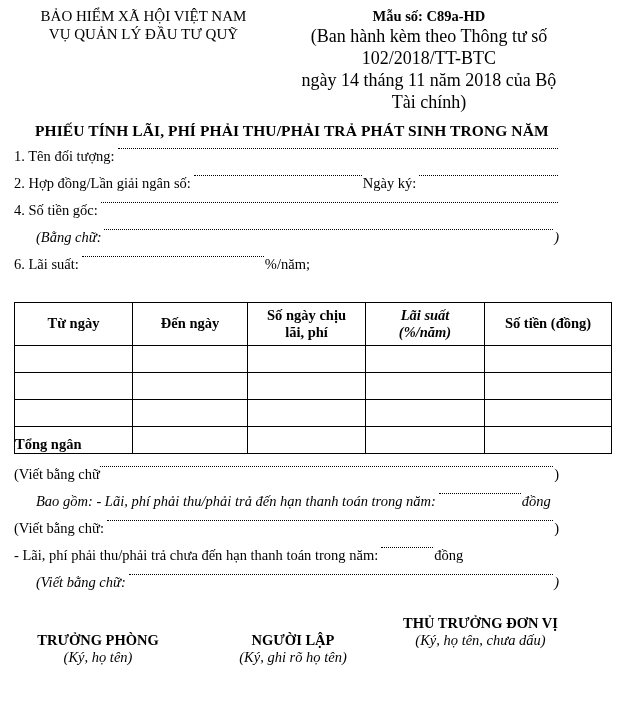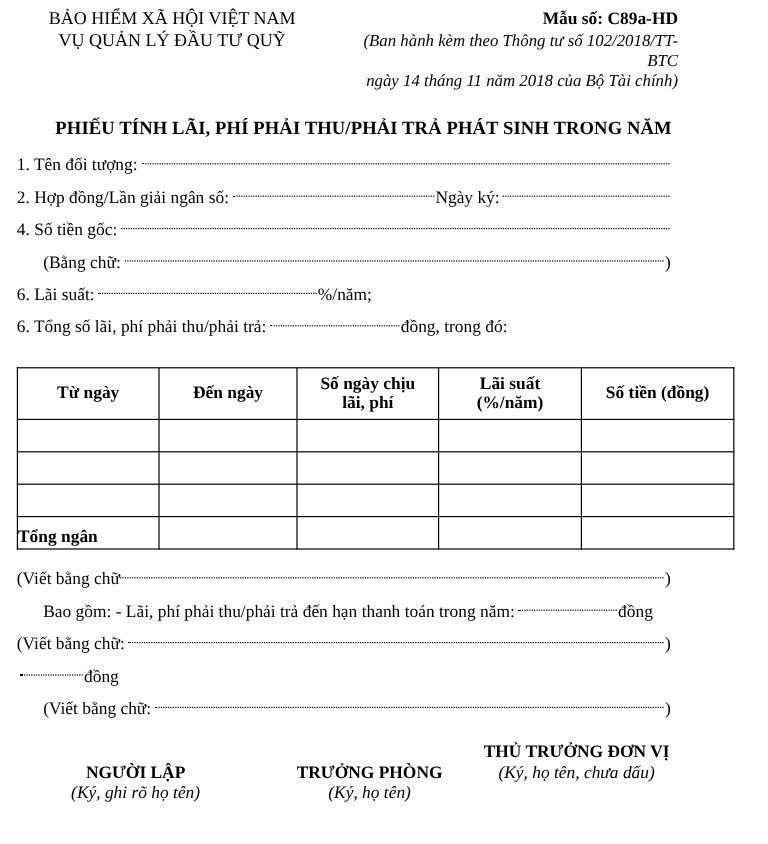--- a/index.html
+++ b/index.html
@@ -48,50 +48,48 @@
   .hdr-right {
     width: 320px;
     text-align: center;
     line-height: 1.22;
     padding: 0 6px;
     box-sizing: border-box;
   }
   .hdr-right .form-no {
     font-weight: bold;
     font-size: 14.5px;
-    text-align: right;
   }
   .hdr-right .issue {
-    font-style: italic;
-    font-size: 14px;
-    text-align: right;
+    font-size: 18px;
   }
 
   
   .doc-title {
-    text-align: center;
+    text-align: left;
     font-weight: bold;
     font-size: 15.5px;
-    margin-top: 22px;
+    margin-top: 8px;
     margin-bottom: 8px;
     letter-spacing: 0.1px;
     padding-left: 35px;
   }
 
   
   .field-line {
     display: flex;
-    align-items: center;
+    align-items: flex-start;
     padding: 0 12px 0 14px;
     height: 27px;
     box-sizing: border-box;
     white-space: nowrap;
     font-size: 14.5px;
   }
   .field-line.ital {
+    font-style: italic;
     padding-left: 36px;
   }
   .lbl { flex: 0 0 auto; }
   .dots {
     flex: 1 1 auto;
     border-bottom: 1.6px dotted #000;
     margin: 0 1px 4px 3px;
     min-width: 10px;
     height: 0;
   }
@@ -221,41 +219,36 @@
     <span class="dots"></span>
     <span class="tail">)</span>
   </div>
 
   <div class="field-line">
     <span class="lbl">6. Lãi suất:</span>
     <span class="dots" style="flex:0 0 182px;"></span>
     <span class="tail">%/năm;</span>
   </div>
 
-  <div class="field-line">
-    <span class="lbl">6. Tổng số lãi, phí phải thu/phải trả:</span>
-    <span class="dots" style="flex:0 0 108px;"></span>
-    <span class="tail">đồng, trong đó:</span>
-  </div>
 
   <div class="tbl-wrap">
     <table class="calc">
       <thead>
         <tr>
           <th style="width:117px;">
             <div>Từ ngày</div>
           </th>
           <th style="width:114px;">
             <div>Đến ngày</div>
           </th>
           <th style="width:117px;">
             <div>Số ngày chịu</div>
             <div>lãi, phí</div>
           </th>
-          <th style="width:118px;">
+          <th style="width:118px;font-style:italic;">
             <div>Lãi suất</div>
             <div>(%/năm)</div>
           </th>
           <th style="width:126px;">
             <div>Số tiền (đồng)</div>
           </th>
         </tr>
       </thead>
       <tbody>
         <tr>
@@ -304,41 +297,42 @@
       <span class="tail">đồng</span>
     </div>
 
     <div class="field-line">
       <span class="lbl">(Viết bằng chữ:</span>
       <span class="dots"></span>
       <span class="tail">)</span>
     </div>
 
     <div class="field-line">
+      <span class="lbl">- Lãi, phí phải thu/phải trả chưa đến hạn thanh toán trong năm:</span>
       <span class="dots" style="flex:0 0 52px;"></span>
       <span class="tail">đồng</span>
     </div>
 
     <div class="field-line ital">
       <span class="lbl">(Viết bằng chữ:</span>
       <span class="dots"></span>
       <span class="tail">)</span>
     </div>
   </div>
 
   <div class="signatures">
+    <div class="sig-col c2">
+      <div class="spacer-line"></div>
+      <div class="sig-role">TRƯỞNG PHÒNG</div>
+      <div class="sig-note">(Ký, họ tên)</div>
+    </div>
     <div class="sig-col c1">
       <div class="spacer-line"></div>
       <div class="sig-role">NGƯỜI LẬP</div>
       <div class="sig-note">(Ký, ghi rõ họ tên)</div>
     </div>
-    <div class="sig-col c2">
-      <div class="spacer-line"></div>
-      <div class="sig-role">TRƯỞNG PHÒNG</div>
-      <div class="sig-note">(Ký, họ tên)</div>
-    </div>
     <div class="sig-col c3">
       <div class="sig-role">THỦ TRƯỞNG ĐƠN VỊ</div>
       <div class="sig-note">(Ký, họ tên, chưa dấu)</div>
     </div>
   </div>
 
 </div>
 
 </body></html>

